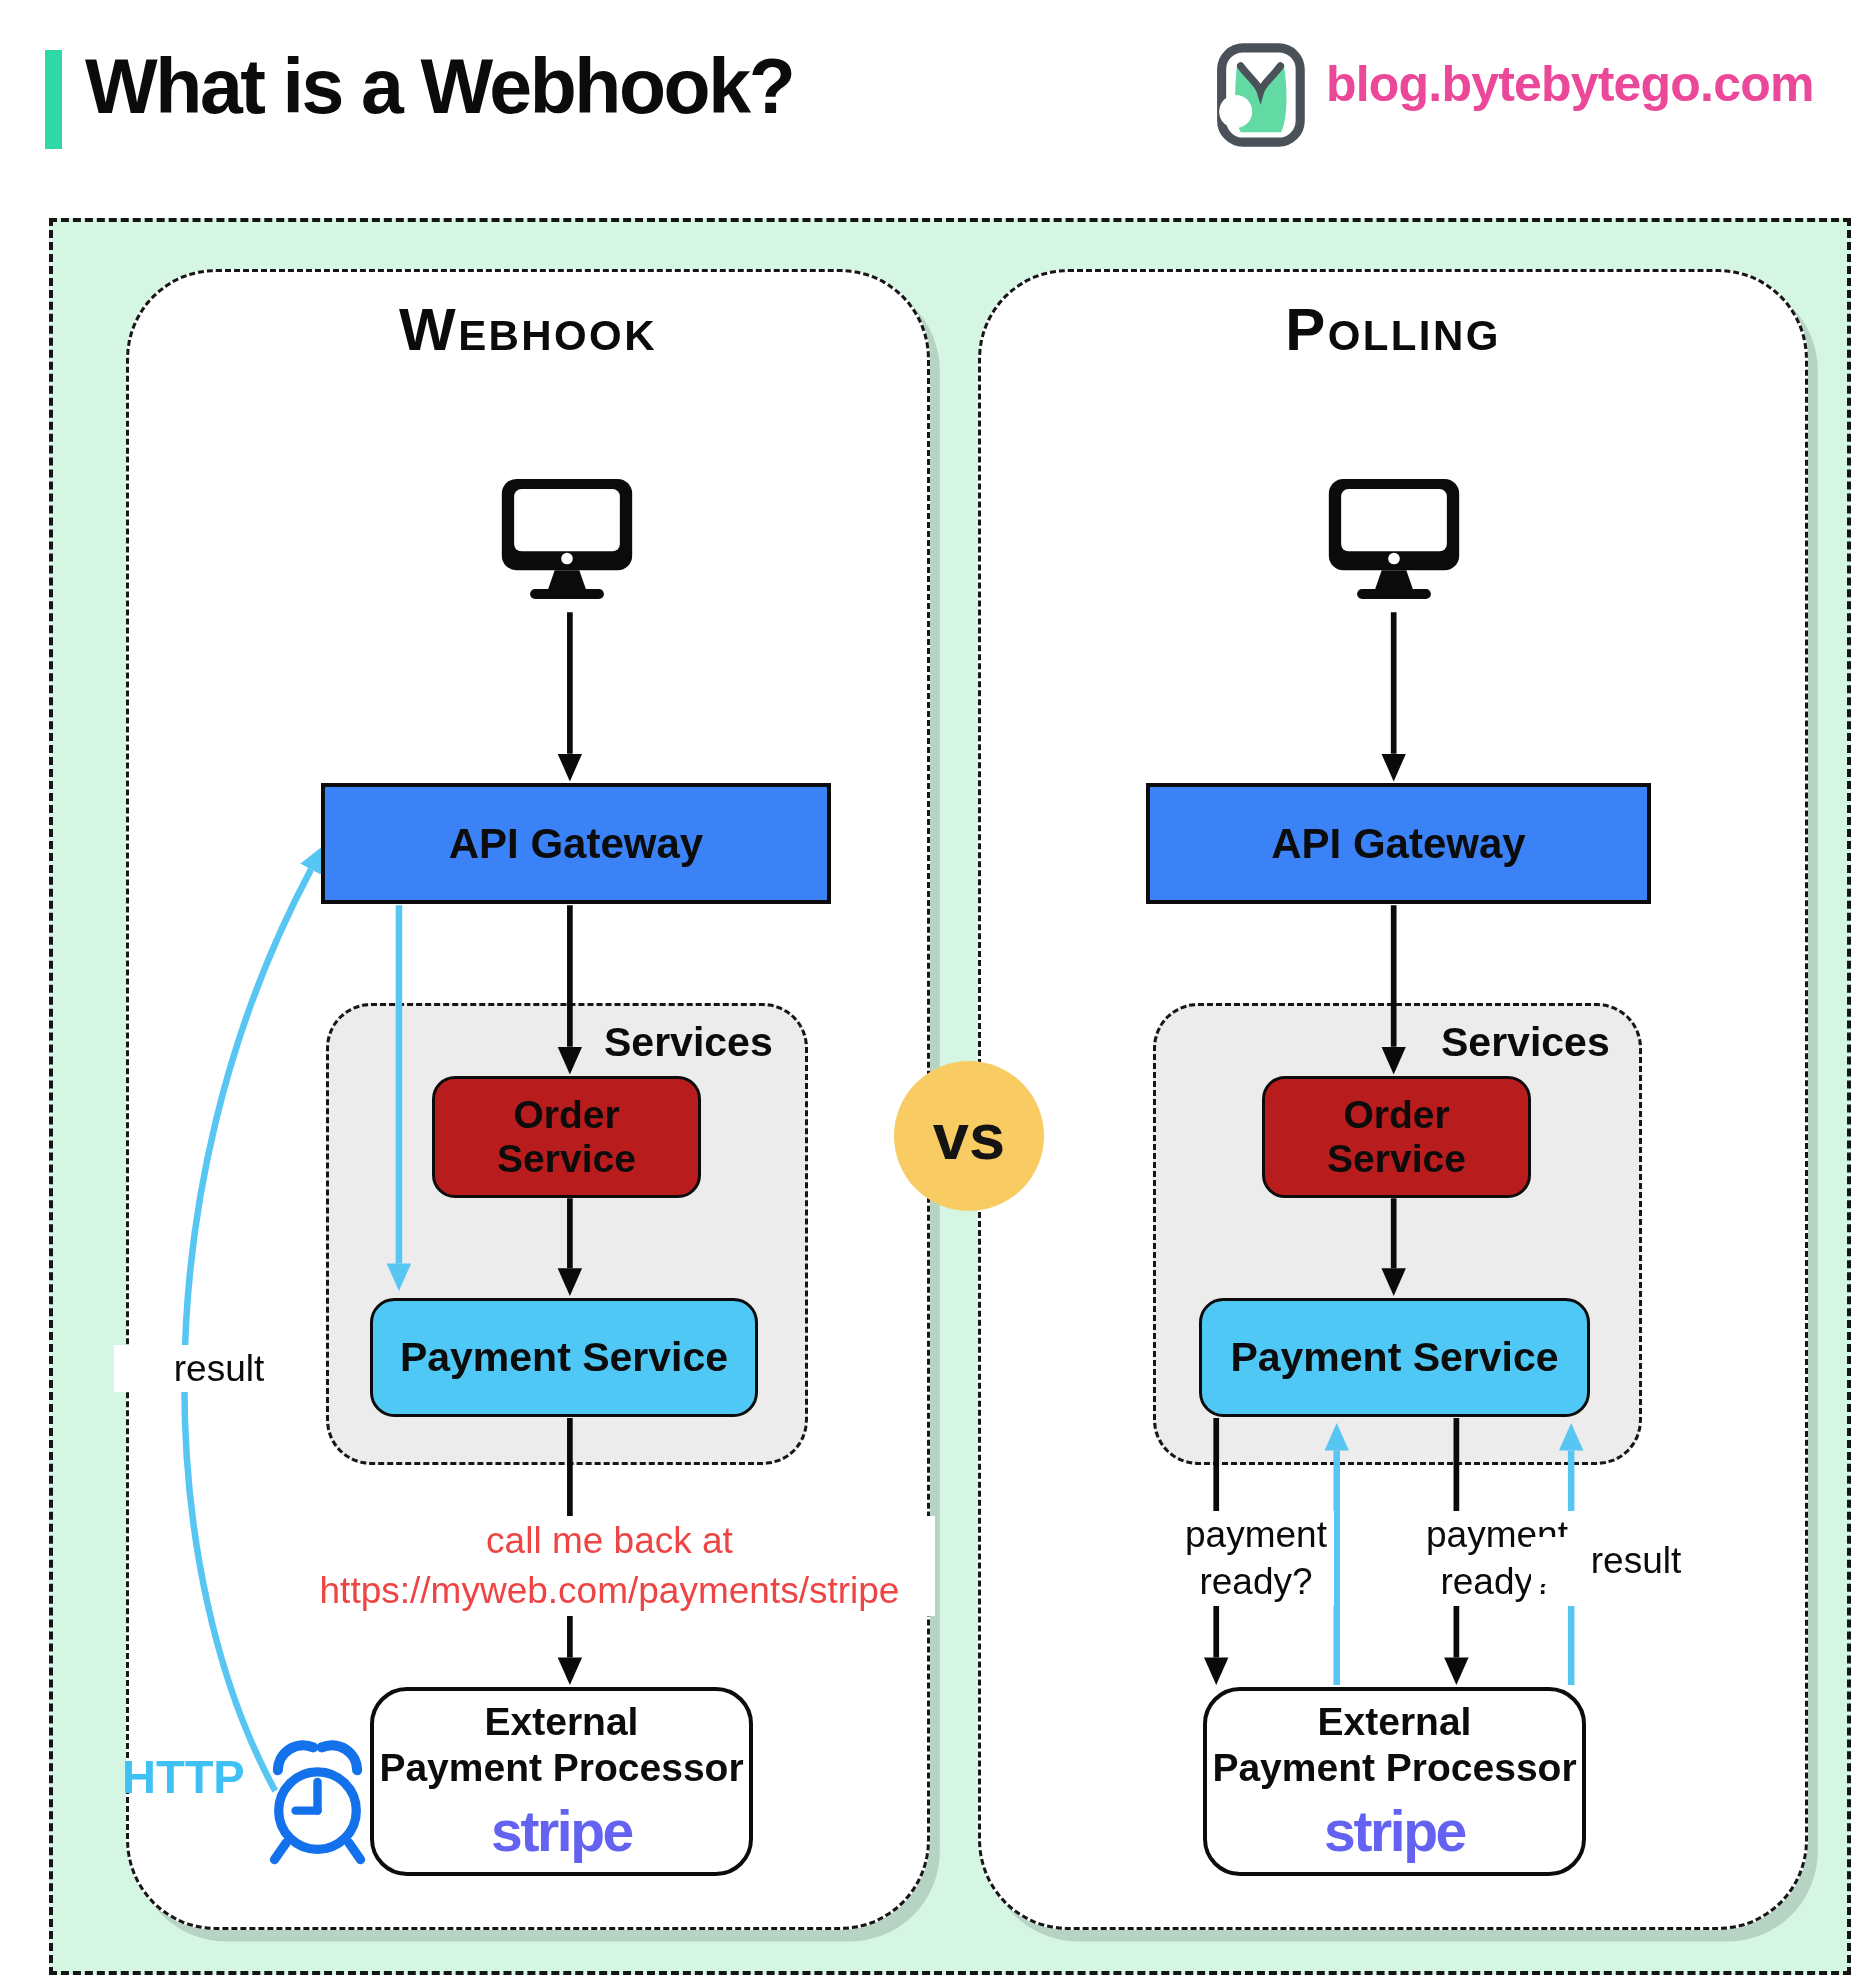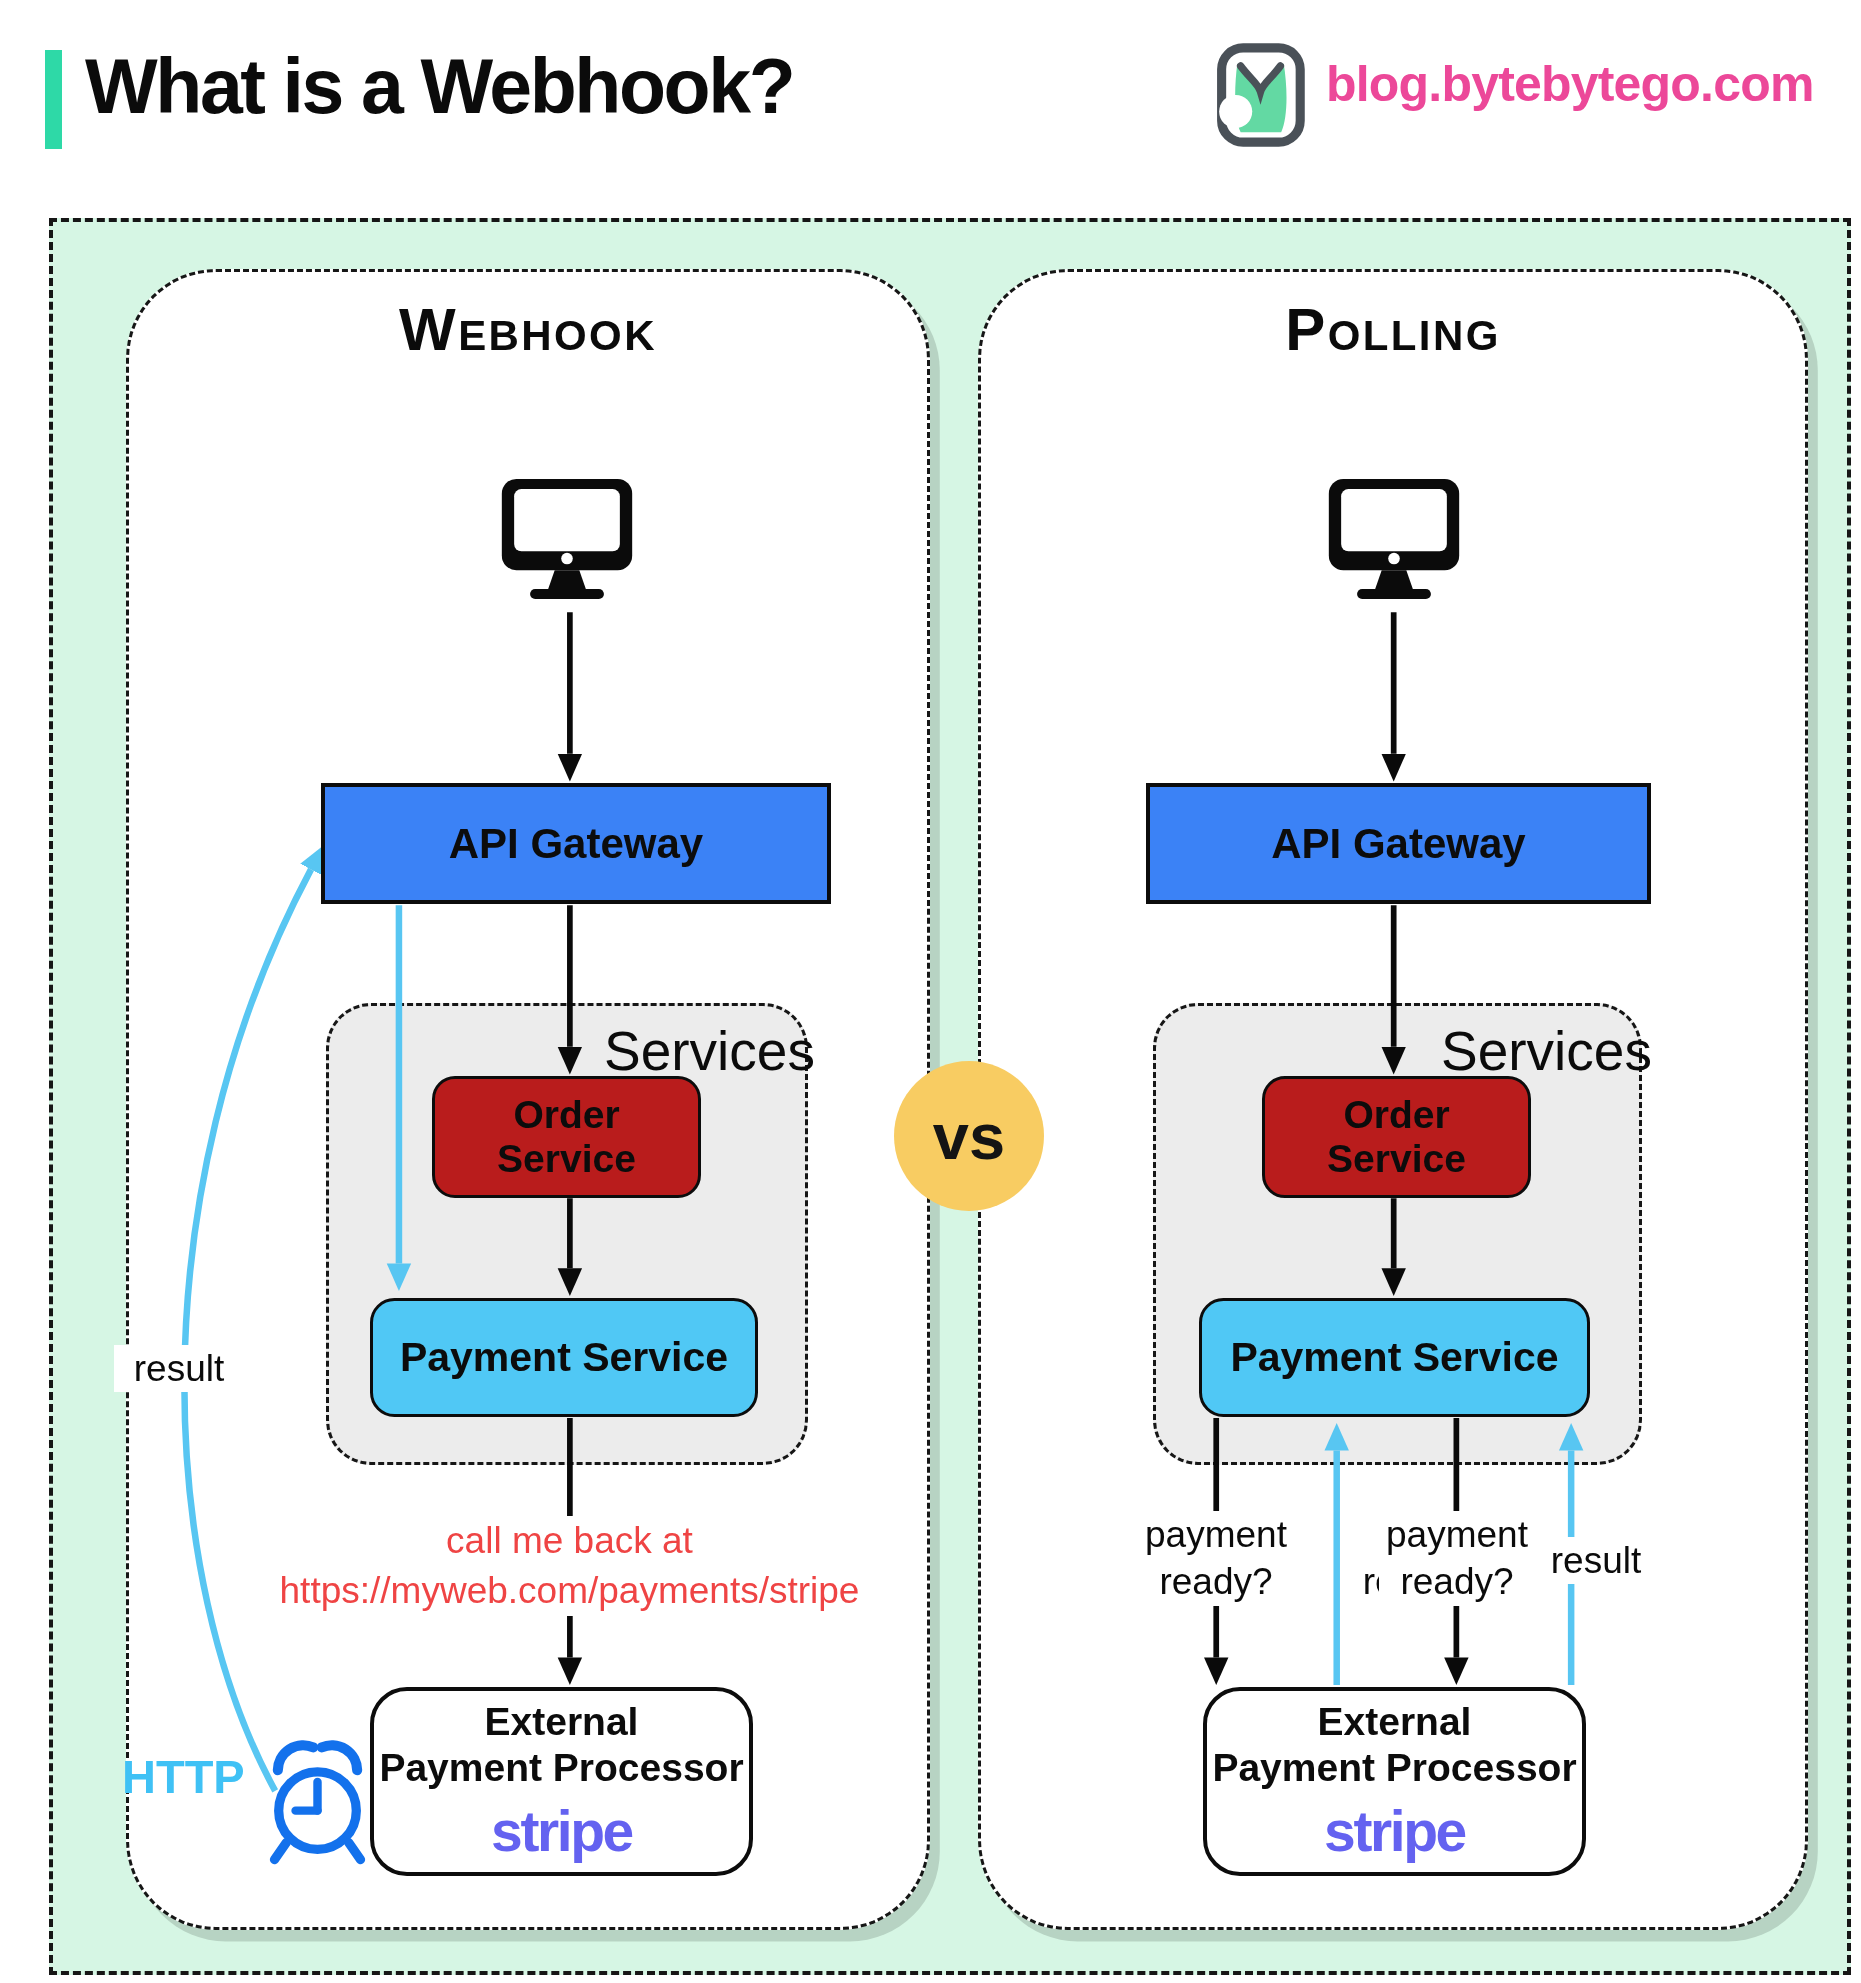--- a/index.html
+++ b/index.html
@@ -15,31 +15,31 @@
   .outer{left:49px;top:218px;width:1802px;height:1757px;background:#d6f6e4;border:4.1px dashed #161616;box-sizing:border-box;}
   
   .panel{position:absolute;background:#ffffff;border:3.3px dashed #161616;border-radius:90px;
          box-shadow:9.8px 11.4px 0 #b7d3c3;box-sizing:border-box;}
   .panel-title{position:absolute;left:0;right:0;top:23px;text-align:center;font-size:60px;font-weight:900;
                font-variant:small-caps;letter-spacing:2.4px;color:#0b0b0b;}
   
   .gw-box{background:#3b82f6;border:4.1px solid #0c0c0c;display:flex;align-items:center;justify-content:center;
           font-size:42px;font-weight:bold;box-sizing:border-box;z-index:40;}
   .svc-group{background:#ececec;border:3.3px dashed #161616;border-radius:45px;box-sizing:border-box;z-index:20;}
-  .svc-label{font-size:55px;font-weight:400;color:#0b0b0b;z-index:40;}
+  .svc-label{font-size:41px;font-weight:700;color:#0b0b0b;z-index:40;}
   .node-box{background:#b91c1c;border:3.3px solid #0c0c0c;border-radius:23px;display:flex;align-items:center;justify-content:center;
             text-align:center;font-size:39px;font-weight:bold;line-height:1.12;white-space:pre-line;box-sizing:border-box;z-index:40;}
   .pay-box{background:#50c8f5;border:3.3px solid #0c0c0c;border-radius:24.4px;display:flex;align-items:center;justify-content:center;
            font-size:41px;font-weight:bold;box-sizing:border-box;z-index:40;}
   .ext-box{background:#ffffff;border:4.1px solid #0c0c0c;border-radius:37px;box-sizing:border-box;z-index:40;
            display:flex;flex-direction:column;align-items:center;justify-content:center;}
   .ext-text{font-size:39px;font-weight:bold;text-align:center;line-height:1.18;white-space:pre-line;}
   .stripe-word{font-size:57px;font-weight:800;letter-spacing:-2.4px;color:#6462f0;margin-top:6.5px;}
   
-  .note{background:#ffffff;text-align:center;white-space:pre-line;z-index:40;}
+  .note{background:#ffffff;text-align:center;white-space:pre-line;z-index:40;padding-left:40px;}
   .callback-note{font-size:37px;line-height:1.35;color:#ef4444;}
   .flow-note{font-size:37px;line-height:1.28;color:#0b0b0b;}
   .http-label{font-size:47px;font-weight:800;color:#3fc1f5;z-index:40;}
   
   #wires{position:absolute;left:0;top:0;width:1861px;height:1983px;z-index:30;pointer-events:none;}
   .icon{z-index:40;}
   
   .vs-circle{left:894px;top:1061px;width:150px;height:150px;border-radius:50%;background:#f8cc62;
              display:flex;align-items:center;justify-content:center;font-size:65px;font-weight:700;color:#141414;z-index:50;}
 </style>

